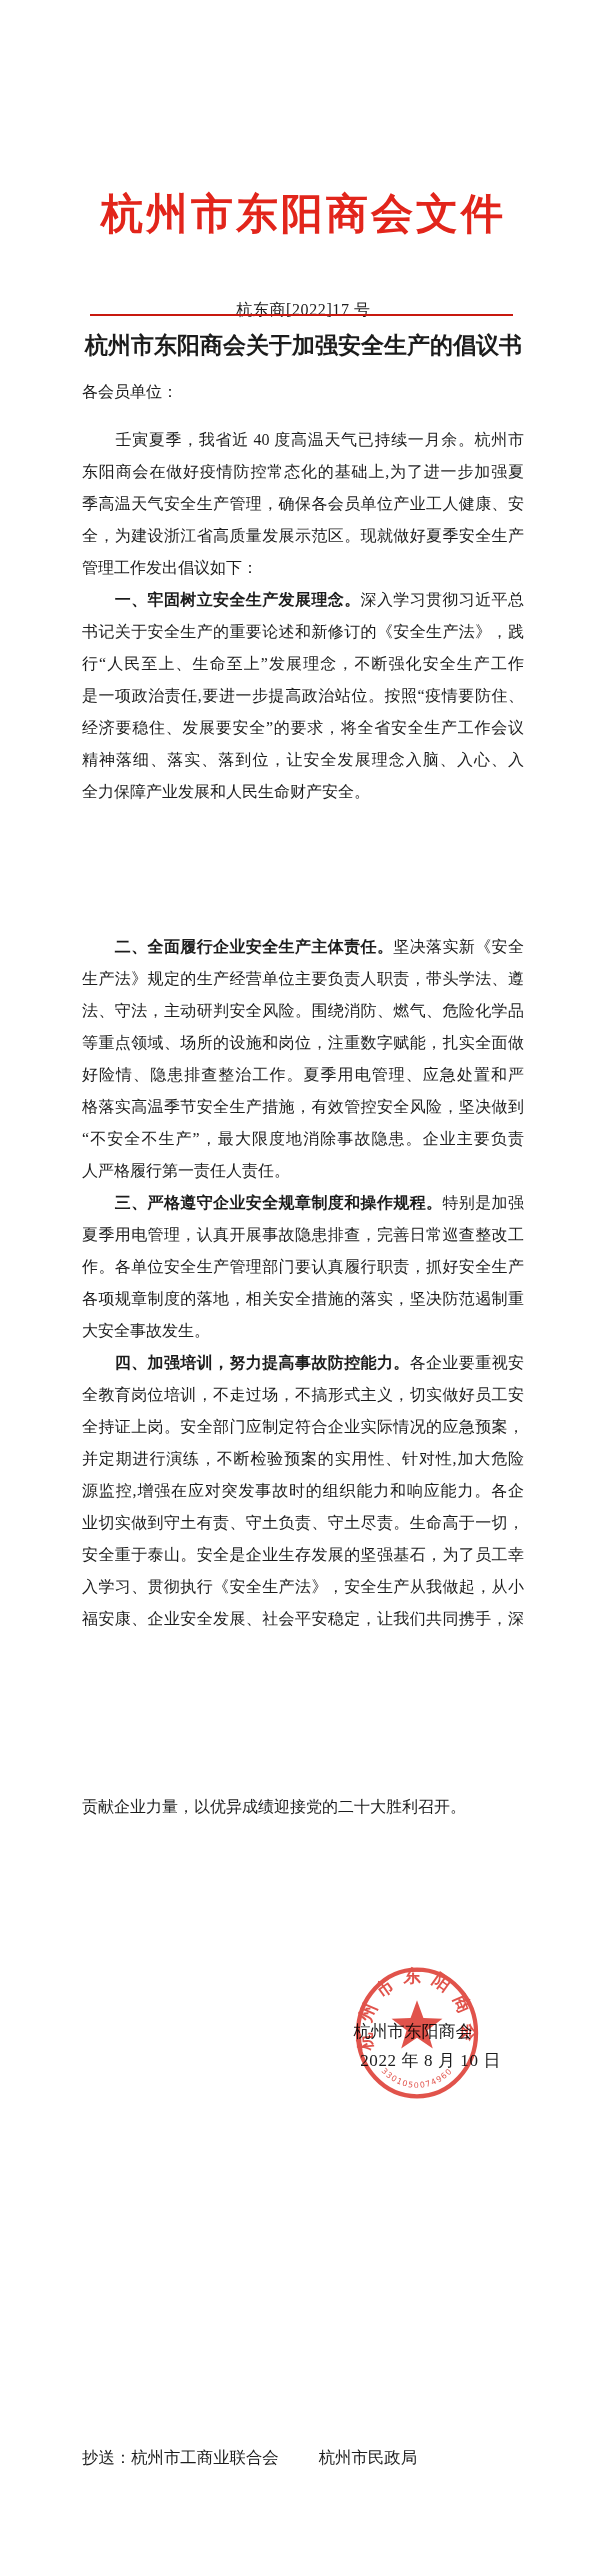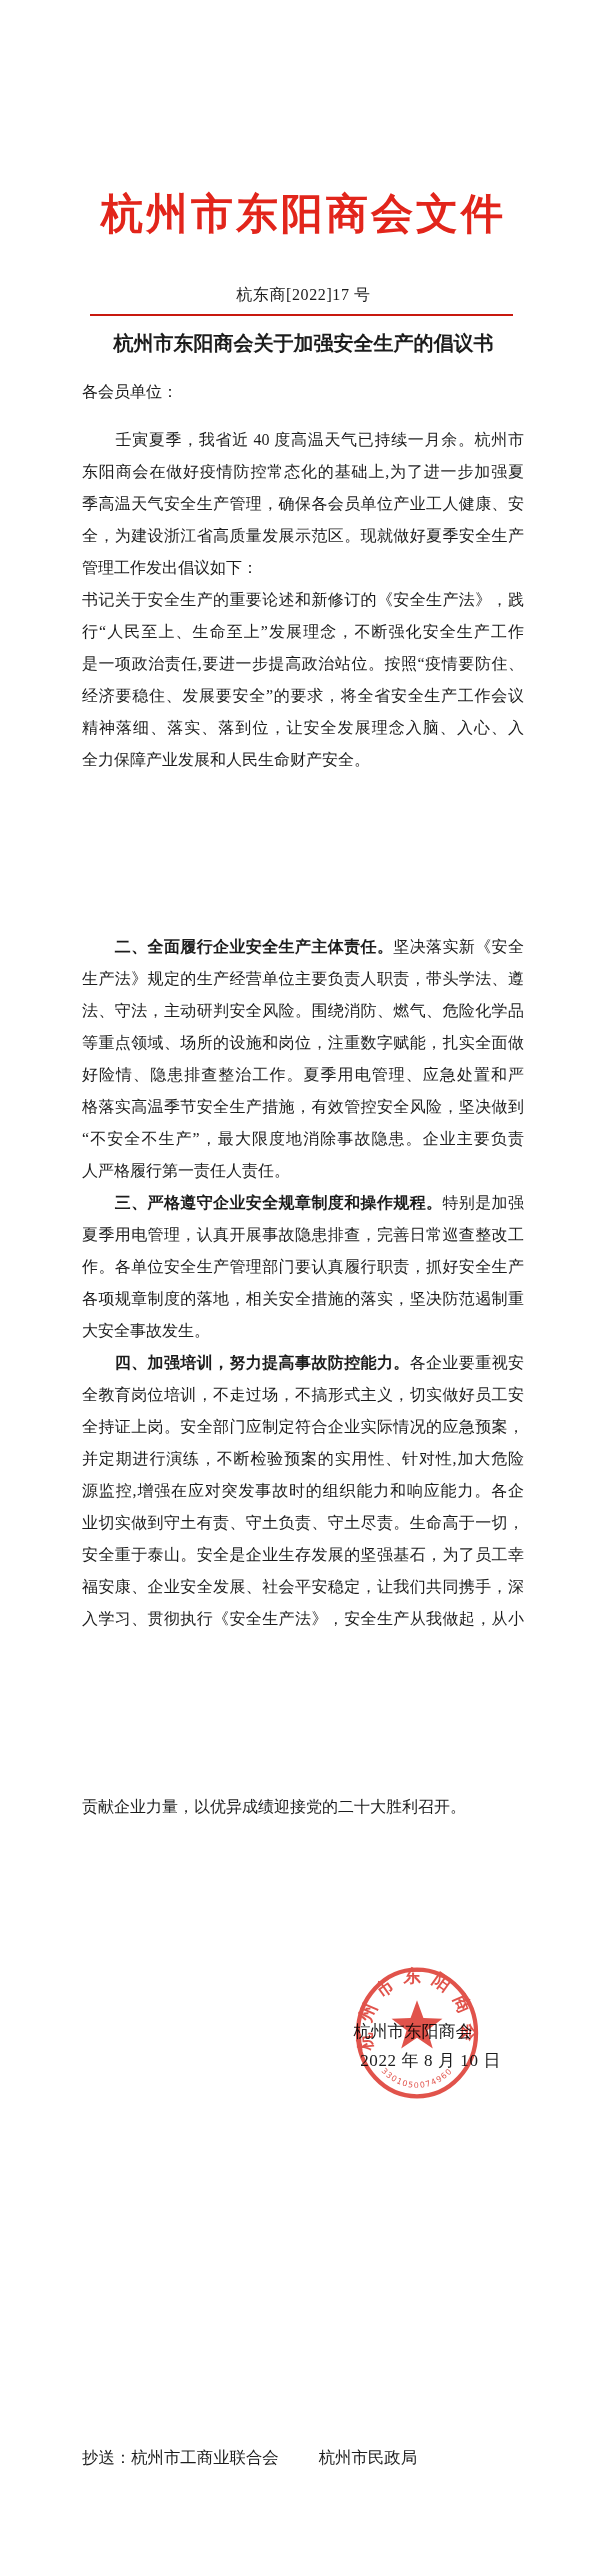--- a/index.html
+++ b/index.html
@@ -13,30 +13,30 @@
     color:#1c1c1c;
     padding-left:48px;
   }
   .org-title{
     position:absolute; top:186px; left:0; width:607px;
     text-align:center;
     font-size:42px; font-weight:700; letter-spacing:3px;
     color:#e2251b; white-space:nowrap;
   }
   .doc-no{
-    position:absolute; top:285px; left:0; width:607px;
+    position:absolute; top:300px; left:0; width:607px;
     text-align:center; font-size:16px; letter-spacing:0.6px;
   }
   .red-rule{
     position:absolute; left:90px; top:314px; width:423px; height:2.4px;
     background:#c8190f;
   }
   .doc-title{
     position:absolute; top:330px; left:0; width:607px;
-    text-align:center; font-size:20px; font-weight:700;
+    text-align:center; font-size:23px; font-weight:700;
   }
   .salutation{
     position:absolute; top:376px; left:82px; width:442px;
     font-size:16px; height:32px; line-height:32px;
   }
   .block{ position:absolute; left:82px; width:442px; }
   .blockA{ top:424px; }
   .blockB{ top:931px; }
   .blockC{ top:1791px; }
   .ln{
@@ -75,20 +75,21 @@
   <div class="doc-title">杭州市东阳商会关于加强安全生产的倡议书</div>
 
   <div class="salutation">各会员单位：</div>
 
   <div class="block blockA">
     <div class="ln"><span>　　壬寅夏季，我省近 40 度高温天气已持续一月余。杭州市</span></div>
     <div class="ln"><span>东阳商会在做好疫情防控常态化的基础上,为了进一步加强夏</span></div>
     <div class="ln"><span>季高温天气安全生产管理，确保各会员单位产业工人健康、安</span></div>
     <div class="ln"><span>全，为建设浙江省高质量发展示范区。现就做好夏季安全生产</span></div>
     <div class="ln end"><span>管理工作发出倡议如下：</span></div>
+    <div class="ln"><span class="b">　　一、牢固树立安全生产发展理念。</span><span>深入学习贯彻习近平总</span></div>
     <div class="ln"><span>书记关于安全生产的重要论述和新修订的《安全生产法》，践</span></div>
     <div class="ln"><span>行“人民至上、生命至上”发展理念，不断强化安全生产工作</span></div>
     <div class="ln"><span>是一项政治责任,要进一步提高政治站位。按照“疫情要防住、</span></div>
     <div class="ln"><span>经济要稳住、发展要安全”的要求，将全省安全生产工作会议</span></div>
     <div class="ln"><span>精神落细、落实、落到位，让安全发展理念入脑、入心、入行，</span></div>
     <div class="ln end"><span>全力保障产业发展和人民生命财产安全。</span></div>
   </div>
 
   <div class="block blockB">
     <div class="ln"><span class="b">　　二、全面履行企业安全生产主体责任。</span><span>坚决落实新《安全</span></div>
@@ -104,22 +105,22 @@
     <div class="ln"><span>作。各单位安全生产管理部门要认真履行职责，抓好安全生产</span></div>
     <div class="ln"><span>各项规章制度的落地，相关安全措施的落实，坚决防范遏制重</span></div>
     <div class="ln end"><span>大安全事故发生。</span></div>
     <div class="ln"><span class="b">　　四、加强培训，努力提高事故防控能力。</span><span>各企业要重视安</span></div>
     <div class="ln"><span>全教育岗位培训，不走过场，不搞形式主义，切实做好员工安</span></div>
     <div class="ln"><span>全持证上岗。安全部门应制定符合企业实际情况的应急预案，</span></div>
     <div class="ln"><span>并定期进行演练，不断检验预案的实用性、针对性,加大危险</span></div>
     <div class="ln"><span>源监控,增强在应对突发事故时的组织能力和响应能力。各企</span></div>
     <div class="ln"><span>业切实做到守土有责、守土负责、守土尽责。生命高于一切，</span></div>
     <div class="ln"><span>安全重于泰山。安全是企业生存发展的坚强基石，为了员工幸</span></div>
+    <div class="ln"><span>入学习、贯彻执行《安全生产法》，安全生产从我做起，从小</span></div>
     <div class="ln"><span>福安康、企业安全发展、社会平安稳定，让我们共同携手，深</span></div>
-    <div class="ln"><span>入学习、贯彻执行《安全生产法》，安全生产从我做起，从小</span></div>
   </div>
 
   <div class="block blockC">
     <div class="ln end"><span>贡献企业力量，以优异成绩迎接党的二十大胜利召开。</span></div>
   </div>
 
   <div class="sign">
     <div class="sig-org">杭州市东阳商会</div>
     <div class="sig-date">2022 年 8 月 10 日</div>
   </div>

